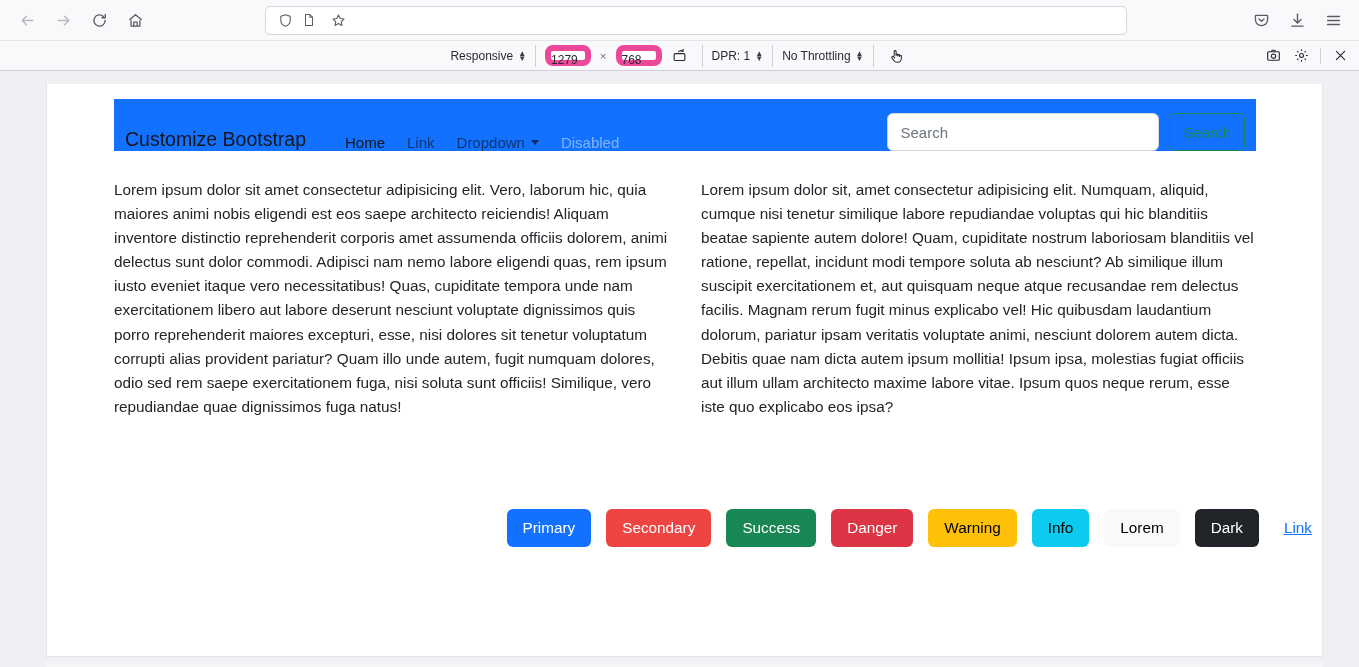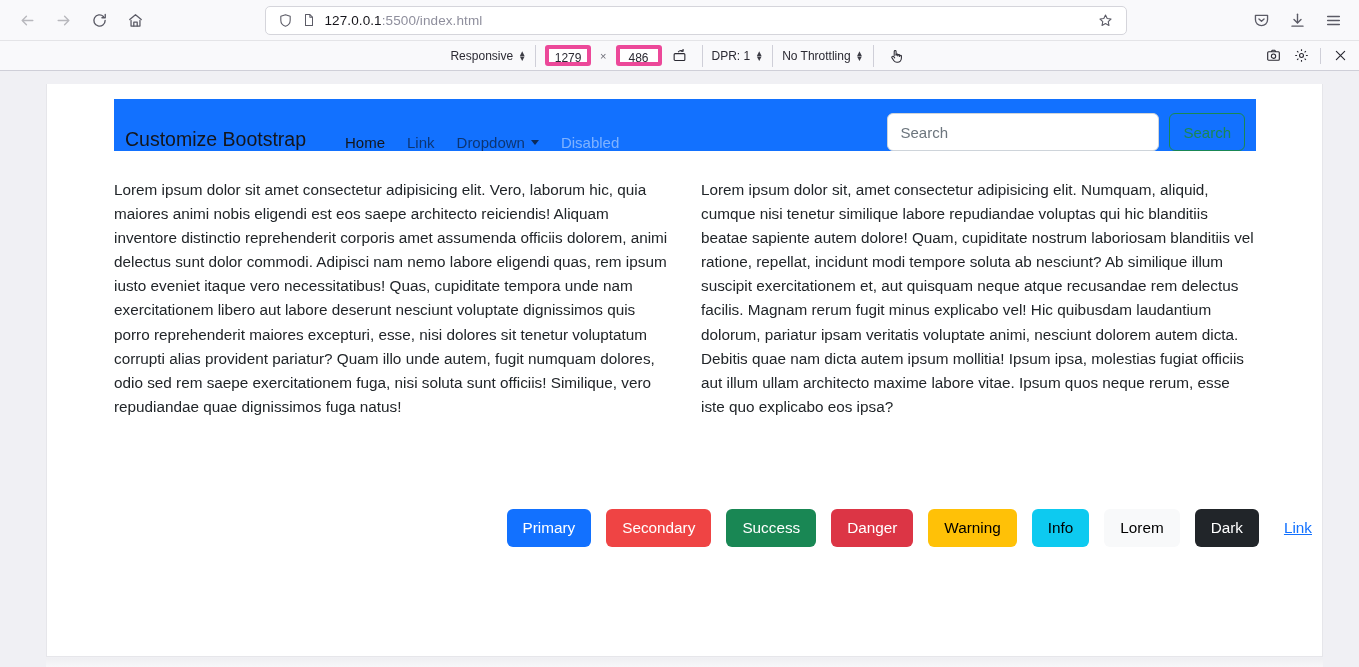--- a/index.html
+++ b/index.html
@@ -87,23 +87,23 @@
   }
   .rdm-group.nb { border-right: none; }
   .rdm-select { display: flex; align-items: center; gap: 5px; cursor: default; }
   .rdm-arrows {
     display: flex; flex-direction: column;
     line-height: 5px; font-size: 8px; color: #3b3b44;
   }
   .size-input {
     width: 46px; height: 21px;
     background: #ffffff;
-    border: 4px solid #ec4899;
-    border-radius: 3px;
-    text-align: center;
+    border: 6px solid #ec4899;
+    border-radius: 8px;
+    text-align: left;
     font-size: 12px;
     color: #2b2a33;
     font-family: "Liberation Sans", sans-serif;
     line-height: 19px;
   }
   .size-x { color: #6d6d78; font-size: 11px; padding: 0 4px; }
   .rdm-icon-btn {
     width: 26px; height: 22px;
     display: flex; align-items: center; justify-content: center;
     color: #2b2a33;
@@ -292,21 +292,20 @@
         <svg width="15" height="15" viewBox="0 0 16 16" fill="none" stroke="currentColor" stroke-width="1.15" stroke-linejoin="round">
           <path d="M8 1.8 13 3.4v4.2c0 3.3-2.2 5.6-5 6.6-2.8-1-5-3.3-5-6.6V3.4z"></path>
         </svg>
       </span>
       <span class="ico">
         <svg width="14" height="14" viewBox="0 0 16 16" fill="none" stroke="currentColor" stroke-width="1.15" stroke-linejoin="round">
           <path d="M4 1.8h5l3 3v9.4H4z"></path>
           <path d="M9 1.8v3h3"></path>
         </svg>
       </span>
-      <span id="url-text"><span>127.0.0.1</span><span class="dim">:5500/index.html</span></span>
       <span id="star-btn">
         <svg width="15" height="15" viewBox="0 0 16 16" fill="none" stroke="currentColor" stroke-width="1.15" stroke-linejoin="round">
           <path d="M8 2.1l1.8 3.8 4.1.5-3 2.8.8 4.1L8 11.3l-3.7 2 .8-4.1-3-2.8 4.1-.5z"></path>
         </svg>
       </span>
     </div>
   </div>
 
   <div id="chrome-right">
     <div class="nav-btn" title="Save to Pocket">
@@ -340,21 +339,21 @@
         <span class="rdm-arrows">
             <span>▲</span>
             <span>▼</span>
           </span>
       </div>
     </div>
 
     <div class="rdm-group">
       <div class="size-input">1279</div>
       <span class="size-x">×</span>
-      <div class="size-input">486</div>
+      <div class="size-input">768</div>
       <div class="rdm-icon-btn">
         <svg width="15" height="15" viewBox="0 0 16 16" fill="none" stroke="currentColor" stroke-width="1.2" stroke-linejoin="round">
           <rect x="2.3" y="6" width="11.4" height="7.3" rx="1"></rect>
           <path d="M9.2 3.4h2.6V1"></path>
           <path d="M6.6 4.4a4 4 0 0 1 5.2-1"></path>
         </svg>
       </div>
     </div>
 
     <div class="rdm-group">

